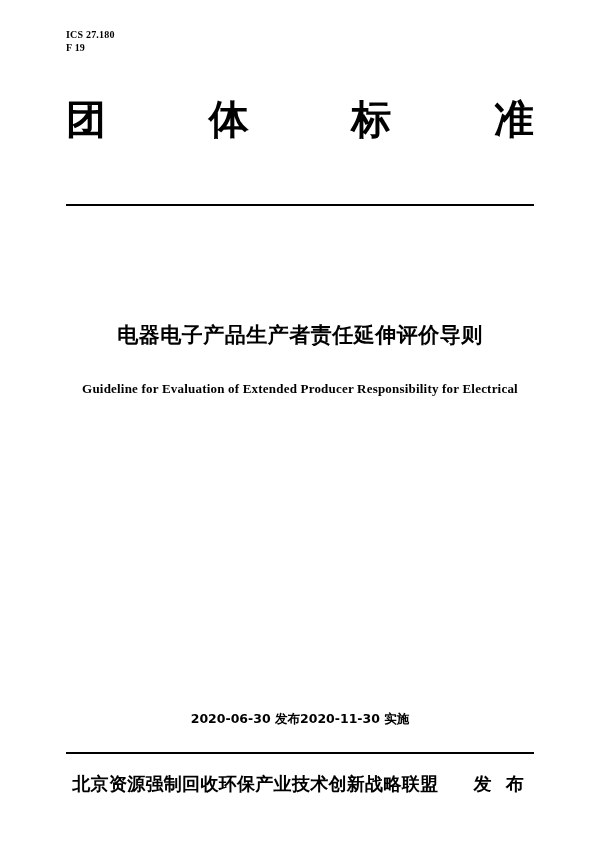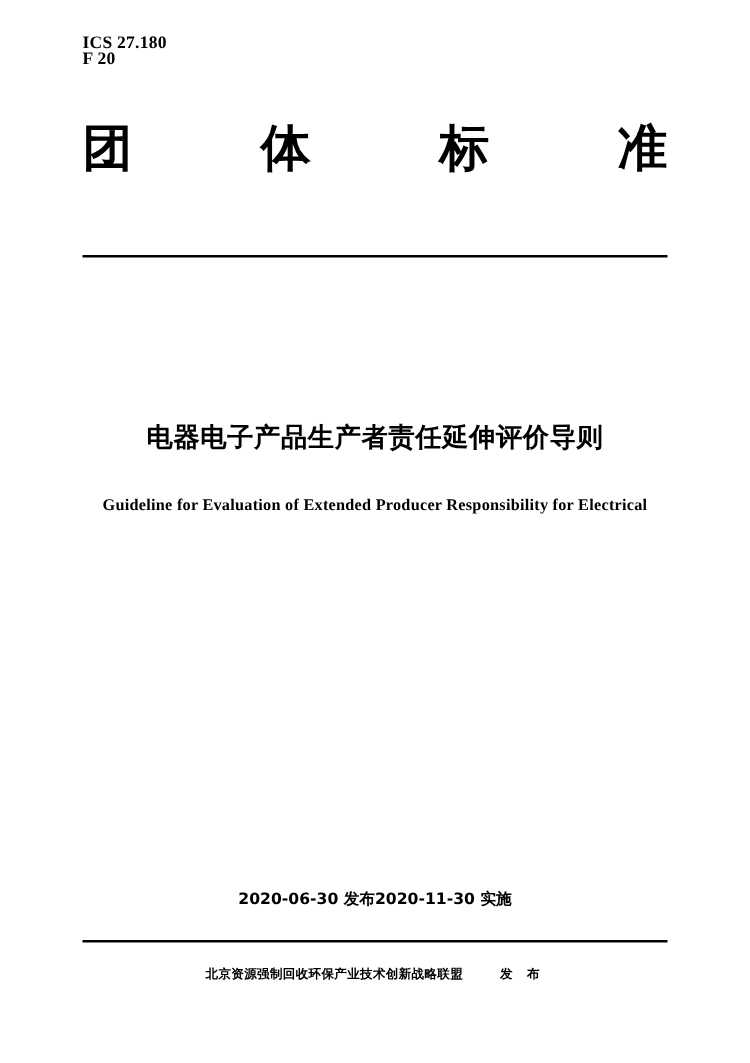--- a/index.html
+++ b/index.html
@@ -21,21 +21,21 @@
     box-sizing: border-box;
   }
 
   
   .ics-block {
     position: absolute;
     left: 66px;
     top: 28px;
     font-family: "Liberation Serif", serif;
     font-weight: bold;
-    font-size: 14px;
+    font-size: 10px;
     line-height: 13px;
     letter-spacing: 0.2px;
   }
   .ics-line { display: block; white-space: nowrap; }
 
   
   .std-title {
     position: absolute;
     left: 66px;
     top: 95px;
@@ -71,21 +71,20 @@
     background: #000000;
   }
 
   
   .title-block {
     position: absolute;
     left: 50px;
     top: 320px;
     width: 500px;
     text-align: center;
-    margin-top: 15px;
   }
   .title-cn {
     font-family: "DejaVu Sans", sans-serif;
     font-weight: bold;
     font-size: 21px;
     letter-spacing: 0.5px;
     line-height: 30px;
   }
   .title-en {
     margin-top: 22px;
@@ -124,35 +123,35 @@
 
   
   .publisher {
     position: absolute;
     left: 50px;
     top: 772px;
     width: 500px;
     text-align: center;
     font-family: "DejaVu Sans", sans-serif;
     font-weight: bold;
-    font-size: 10px;
+    font-size: 18px;
     letter-spacing: 0.3px;
     white-space: nowrap;
   }
   .publisher .pub-spacer { display: inline-block; width: 22px; }
   .publisher .pub-issue { letter-spacing: 4px; }
 </style>
 </head>
 <body>
 
 <div class="page">
 
   <div class="ics-block">
     <span class="ics-line">ICS 27.180</span>
-    <span class="ics-line">F 20</span>
+    <span class="ics-line">F 19</span>
   </div>
 
   <div class="std-title">
     <span>团</span>
     <span>体</span>
     <span>标</span>
     <span>准</span>
   </div>
 
 

